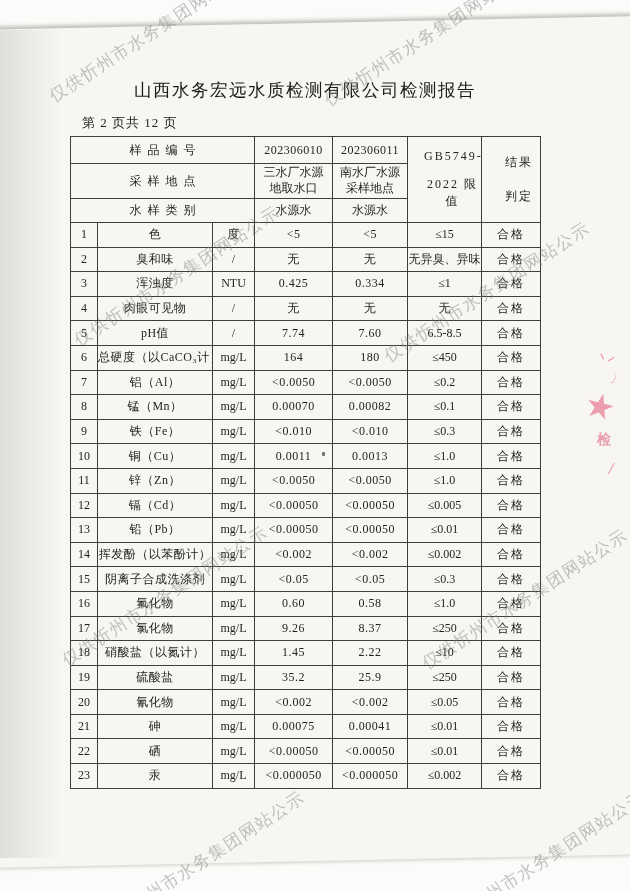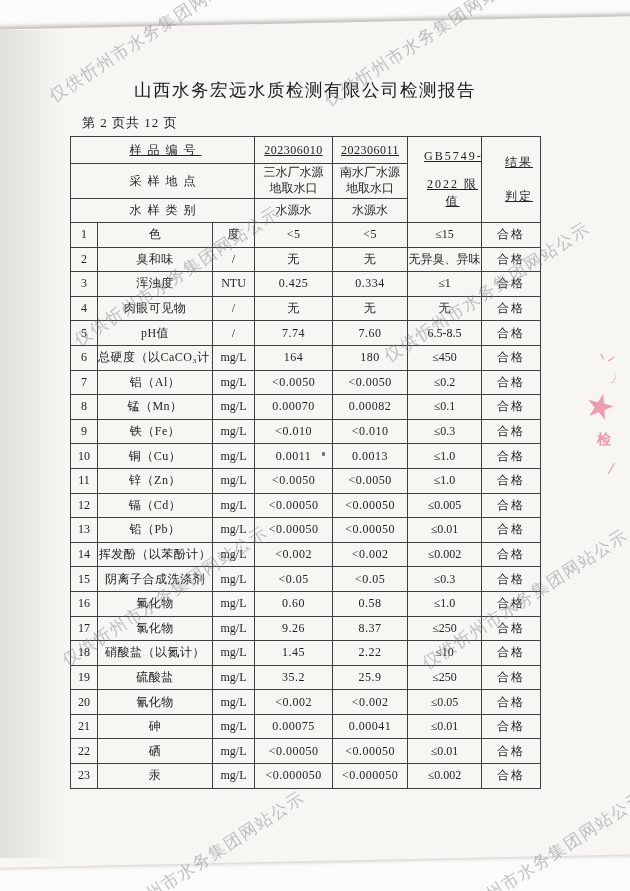--- a/index.html
+++ b/index.html
@@ -36,21 +36,21 @@
   .page-indicator{ letter-spacing:1px; }
   
   table.results{
     position:absolute; left:70px; top:136px; width:470px;
     border-collapse:collapse; table-layout:fixed;
   }
   table.results td{
     border:1px solid #3f3e3c; padding:0; text-align:center;
     font-size:12px; color:#242322; overflow:hidden; vertical-align:middle;
   }
-  tr.h1 td{ height:26px;text-decoration:underline; }
+  tr.h1 td{ height:26px; }
   tr.h2 td{ height:34px; }
   tr.h3 td{ height:23px; }
   tr.data td{ height:23.6px; }
   td.label{ letter-spacing:6px; text-indent:6px; font-size:12.5px; }
   td.sampleid{ font-size:13px; letter-spacing:0.5px; }
   td.loc{ white-space:pre-line; line-height:1.3; font-size:12px; }
   td.span-cell{ font-size:12.5px; }
   .span-inner{ display:flex; flex-direction:column; justify-content:space-evenly; height:83px; letter-spacing:2px;margin-left:16px; }
   td.num{ font-size:12px; }
   td.name{ text-align:left; padding-left:9px; letter-spacing:0.5px; white-space:nowrap; font-size:12px; }
@@ -115,21 +115,21 @@
               <span>结果</span>
               <span>判定</span>
             </div>
           </td>
         </tr>
         <tr class="h2">
           <td colspan="3" class="label">采样地点</td>
           <td class="loc">三水厂水源
 地取水口</td>
           <td class="loc">南水厂水源
-地取水口</td>
+采样地点</td>
         </tr>
         <tr class="h3">
           <td colspan="3" class="label">水样类别</td>
           <td>水源水</td>
           <td>水源水</td>
         </tr>
       <tr class="data">
             <td class="num">1</td>
             <td class="name">色</td>
             <td class="unit">度</td>

